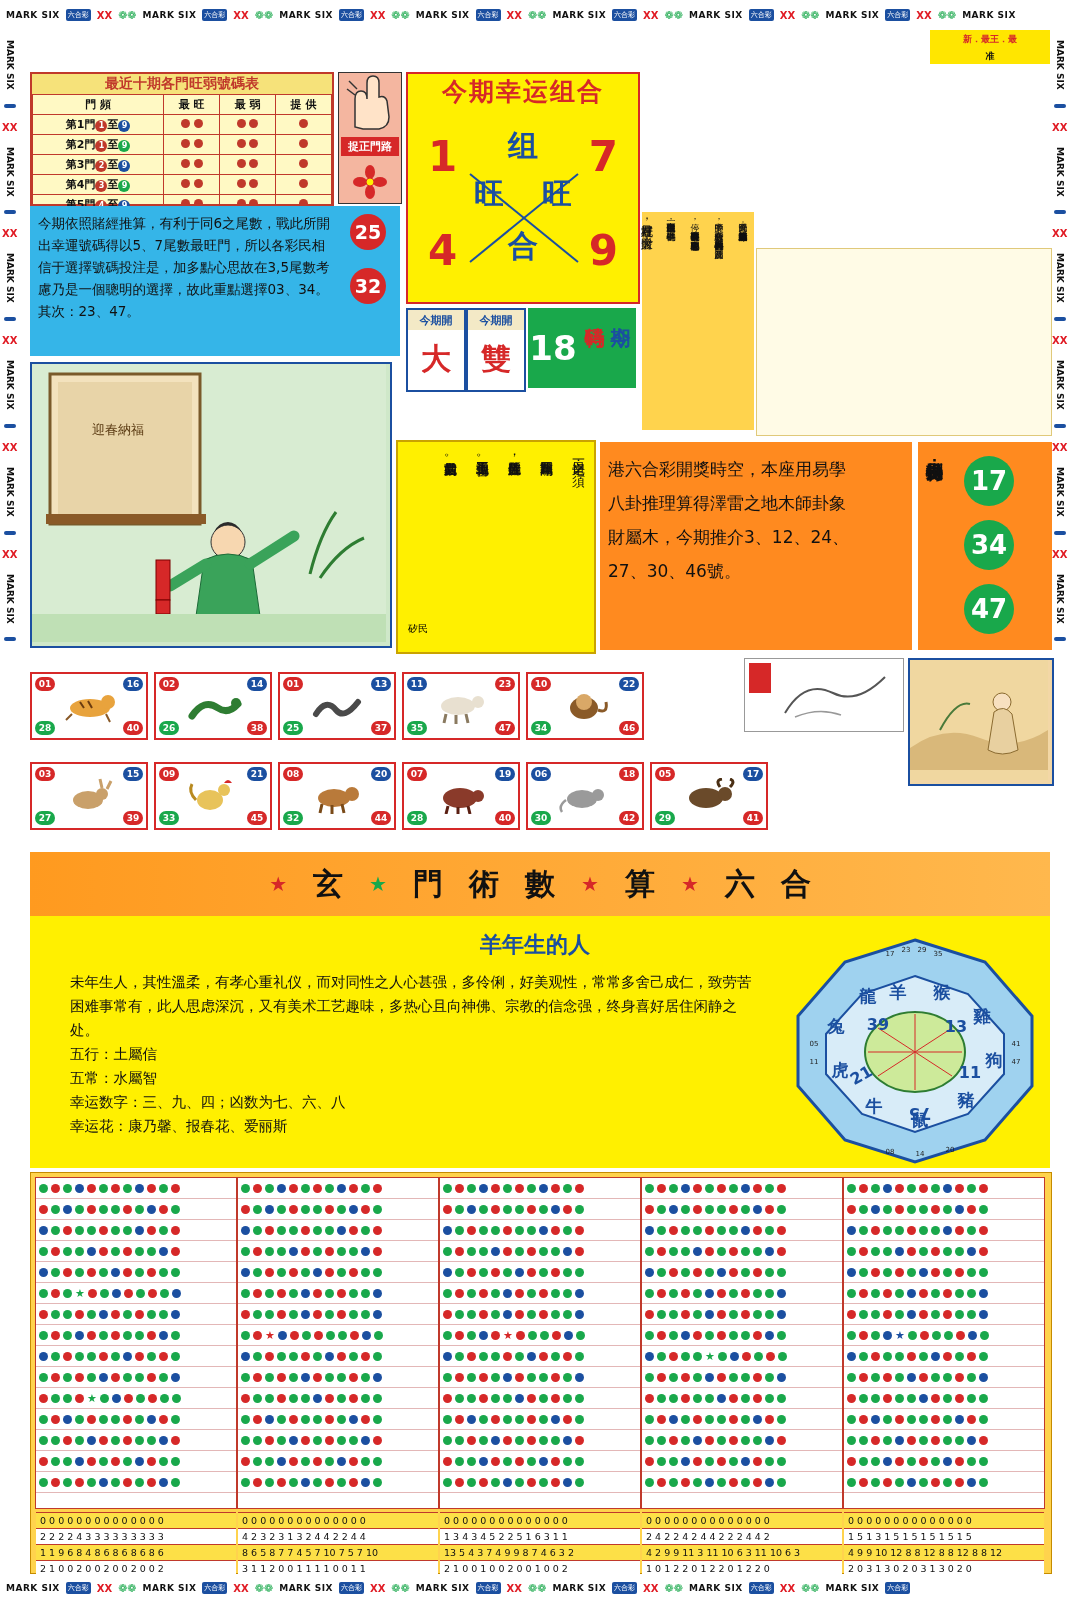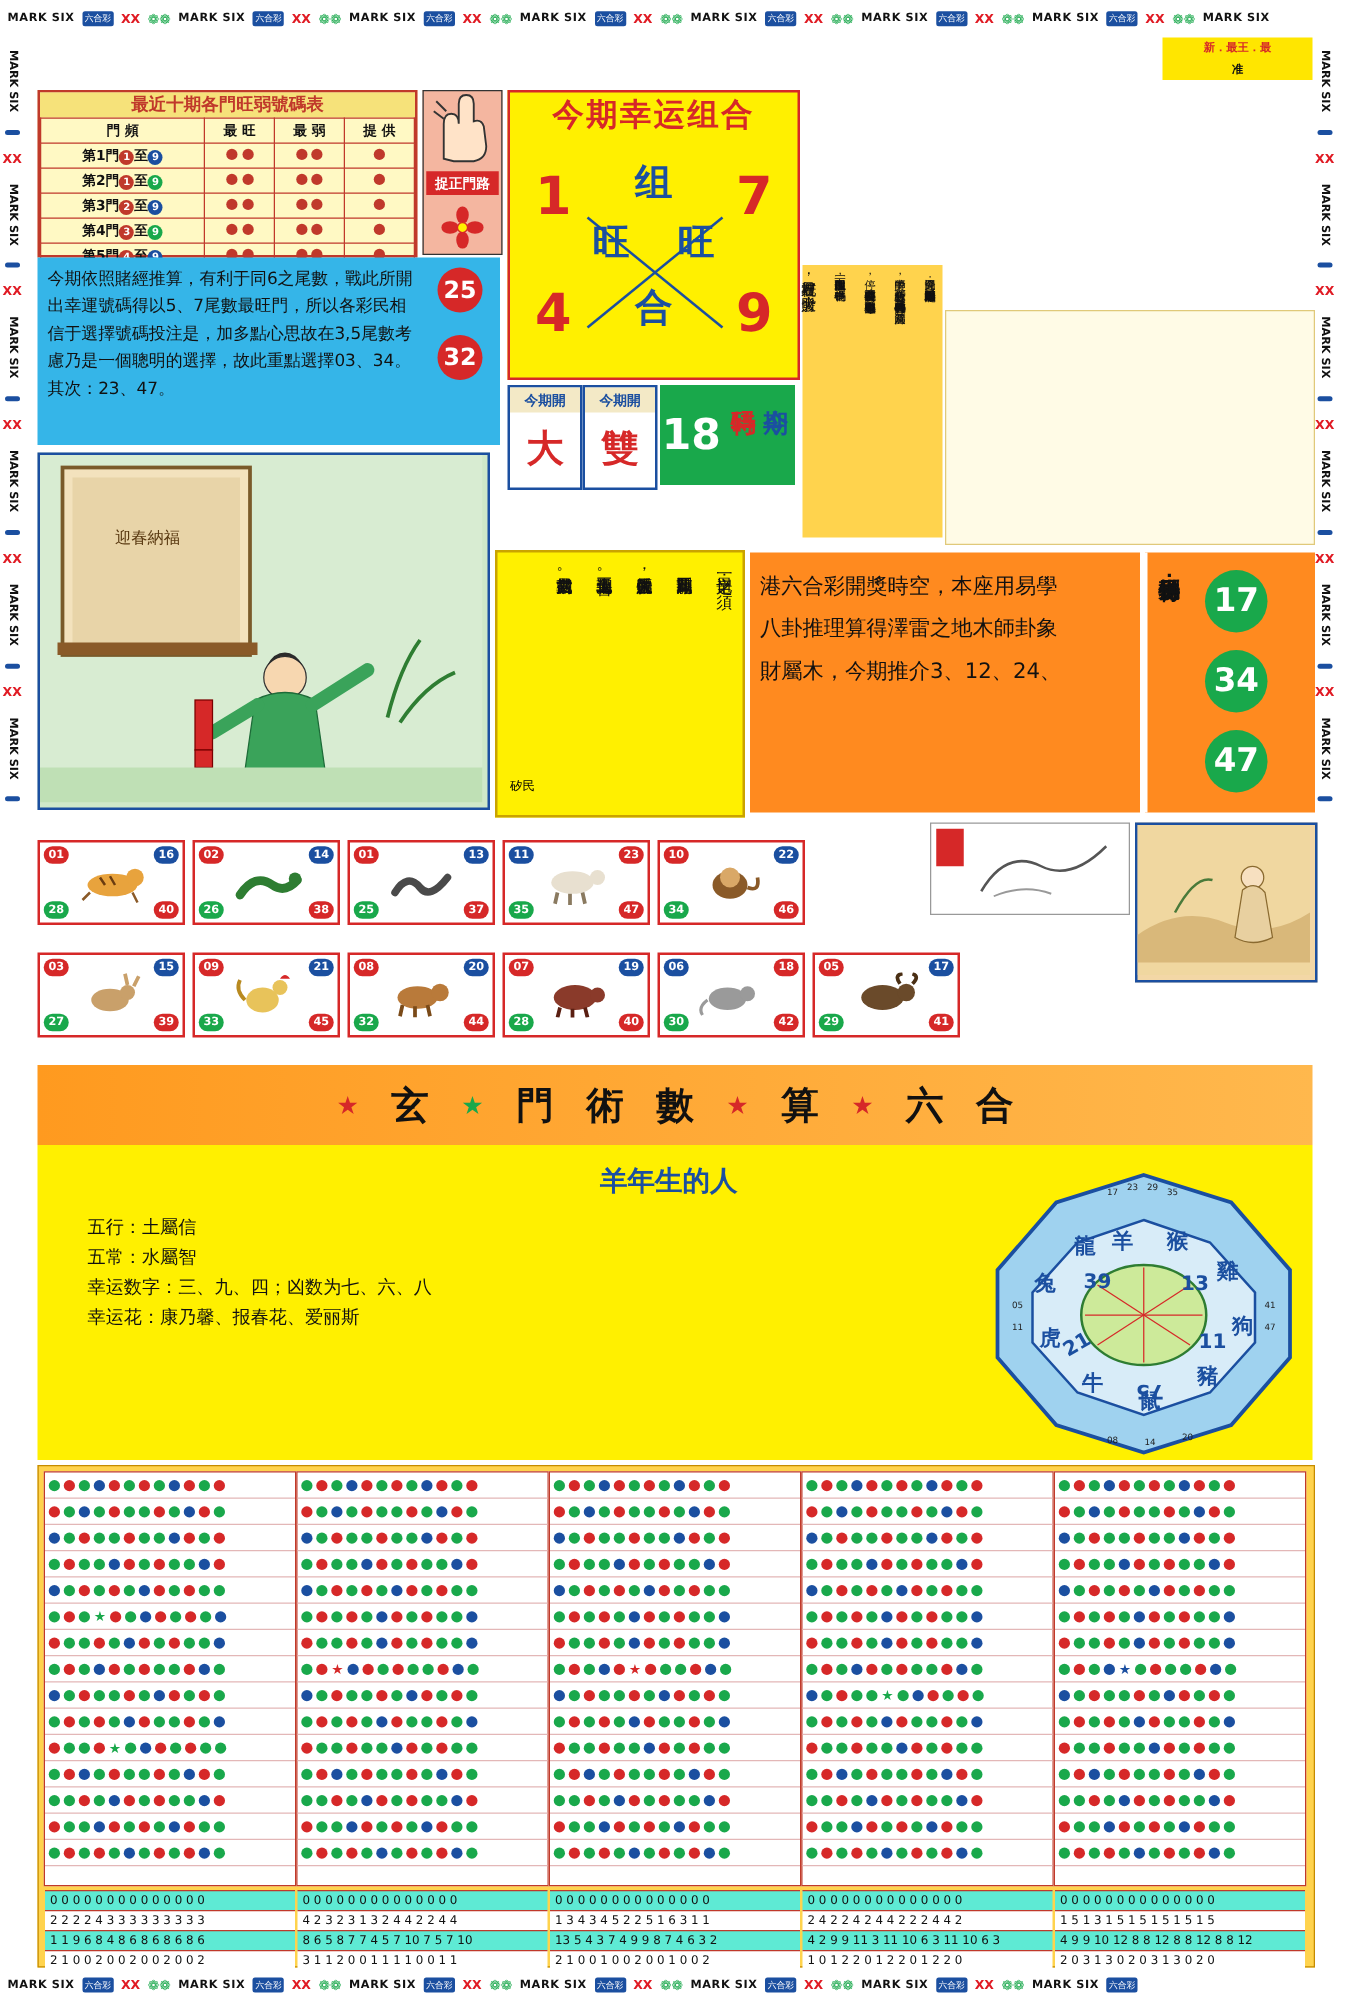--- a/index.html
+++ b/index.html
@@ -118,21 +118,21 @@
   #fortune .body{position:absolute;left:40px;top:54px;width:690px;font-size:14.5px;line-height:24px;color:#111;}
   #wheel{position:absolute;left:740px;top:20px;width:290px;height:230px;}
 
   
   #stats{left:30px;top:1172px;width:1020px;height:400px;background:#ffd34d;border:1px solid #c58b00;}
   .sblock{position:absolute;top:4px;width:200px;height:330px;background:#ffffff;border:1px solid #c0392b;}
   .sline{height:21px;border-bottom:1px solid #e3b7b7;display:flex;align-items:center;gap:3px;padding-left:3px;box-sizing:border-box;}
   .sdot{width:9px;height:9px;border-radius:50%;display:inline-block;}
   .sstar{font-size:11px;line-height:9px;}
   .numrow{position:absolute;left:0;width:200px;font-size:9.5px;color:#111;}
-  .numrow div{display:flex;justify-content:space-between;padding:0 4px;height:15px;align-items:center;border-top:1px solid #c0392b;background:#5eead4;}
+  .numrow div{display:flex;justify-content:space-between;padding:0 4px;height:15px;align-items:center;border-top:1px solid #c0392b;background:#fde047;}
   .numrow div.alt{background:#ffffff;}
 </style>
 </head>
 <body>
 
 <div class="page">
 
   <div class="band band-top">
     <div class="msrow">
       <span class="mstag">MARK SIX</span>
@@ -398,20 +398,21 @@
       <div class="txt">文武朝觀后吉昌。</div>
     </div>
     <div style="position:absolute;left:10px;bottom:16px;font-size:10px;">矽民</div>
   </div>
 
   <div class="abs" id="orangebox">
     <div class="txt">
       <div>港六合彩開獎時空，本座用易學</div>
       <div>八卦推理算得澤雷之地木師卦象</div>
       <div>財屬木，今期推介3、12、24、</div>
+      <div>27、30、46號。</div>
     </div>
   </div>
   <div class="abs" id="specbox">
     <div class="lbl">特別号碼提供：</div>
     <div class="spec-ball center" style="top:14px;">17</div>
     <div class="spec-ball center" style="top:78px;">34</div>
     <div class="spec-ball center" style="top:142px;">47</div>
   </div>
 
   <div class="zrow" style="left:30px;top:672px;">
@@ -569,20 +570,21 @@
       <span>算</span>
       <span class="star">★</span>
       <span>六</span>
       <span>合</span>
     </div>
   </div>
 
   <div class="abs" id="fortune">
     <div class="h2">羊年生的人</div>
     <div class="body">
+      <div>未年生人，其性溫柔，有孝心重礼仪，而对同性之人心甚强，多伶俐，好美观性，常常多舍己成仁，致劳苦困难事常有，此人思虑深沉，又有美术工艺趣味，多热心且向神佛、宗教的信念强，终身喜好居住闲静之处。</div>
       <div>五行：土屬信</div>
       <div>五常：水屬智</div>
       <div>幸运数字：三、九、四；凶数为七、六、八</div>
       <div>幸运花：康乃馨、报春花、爱丽斯</div>
     </div>
     <svg id="wheel" viewBox="0 0 290 230">
       <polygon points="145,4 215,26 262,80 262,150 215,204 145,226 75,204 28,150 28,80 75,26" fill="#9fd2ef" stroke="#1b4fa0" stroke-width="3"></polygon>
       <polygon points="145,40 198,58 234,98 234,138 198,178 145,196 92,178 56,138 56,98 92,58" fill="#d8ecf8" stroke="#1b4fa0" stroke-width="2"></polygon>
       <ellipse cx="145" cy="116" rx="50" ry="40" fill="#cdea9a" stroke="#2e7d32" stroke-width="2"></ellipse>
       <g stroke="#d62828" stroke-width="1">

